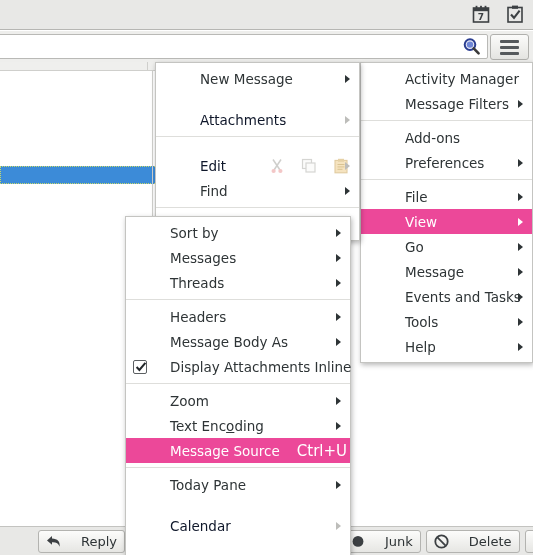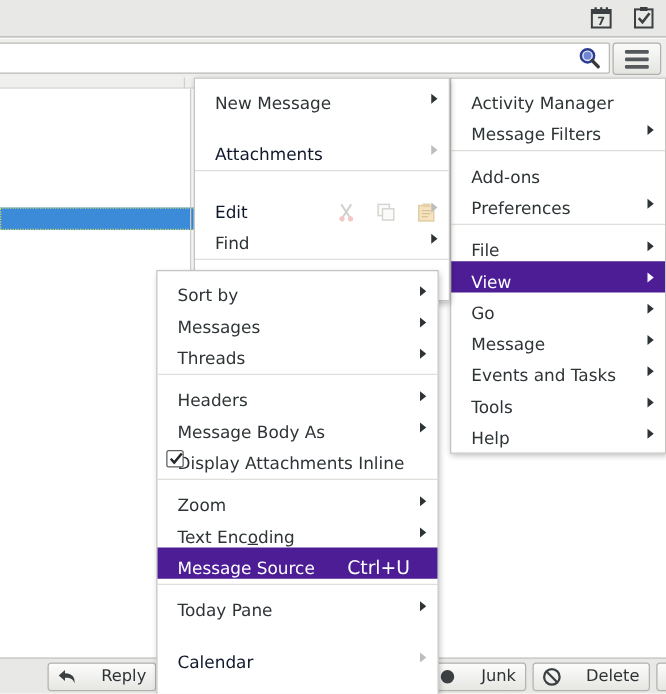--- a/index.html
+++ b/index.html
@@ -87,29 +87,29 @@
     border: 1px solid #c4c4c1;
     box-shadow: 1px 2px 5px rgba(0,0,0,0.28);
     padding: 3px 0;
     z-index: 10;
   }
   #menu-main   { left: 360px; top: 62px;  width: 173px; }
   #menu-app    { left: 155px; top: 62px;  width: 205px; z-index: 11; }
   #menu-view   { left: 125px; top: 216px; width: 226px; z-index: 12; }
 
   .mi {
-    position: relative; display: flex; align-items: flex-end;
-    height: 25px; padding: 0 10px 0 16px; cursor: default;
+    position: relative; display: flex; align-items: center;
+    height: 25px; padding: 0 10px 0 44px; cursor: default;
     font-size: 13.5px; color: #2e3436; white-space: nowrap;
   }
   .mi .lbl { flex: 1 1 auto; }
   .mi .accel { color: #2e3436; font-size: 15px; padding-right: 12px; margin-left: 17px; }
   .mi.disabled { color: #0f172a; margin-top: 16px; }
   .mi.disabled .arrow { border-left-color: #bdbdba; }
-  .mi.hl { background: #4c1d95; color: #ffffff; }
+  .mi.hl { background: #ec4899; color: #ffffff; }
   .mi.hl .accel { color: #ffffff; }
   .mi.hl .arrow { border-left-color: #ffffff; }
   .arrow {
     position: absolute; right: 9px; top: 50%; margin-top: -4px;
     width: 0; height: 0;
     border-top: 4px solid transparent; border-bottom: 4px solid transparent;
     border-left: 5px solid #2e3436;
   }
   .sep { height: 1px; background: #dededb; margin: 4px 0 4px 0; }
   .mi-icons { display: flex; align-items: center; gap: 16px; margin-left: 22px; }

